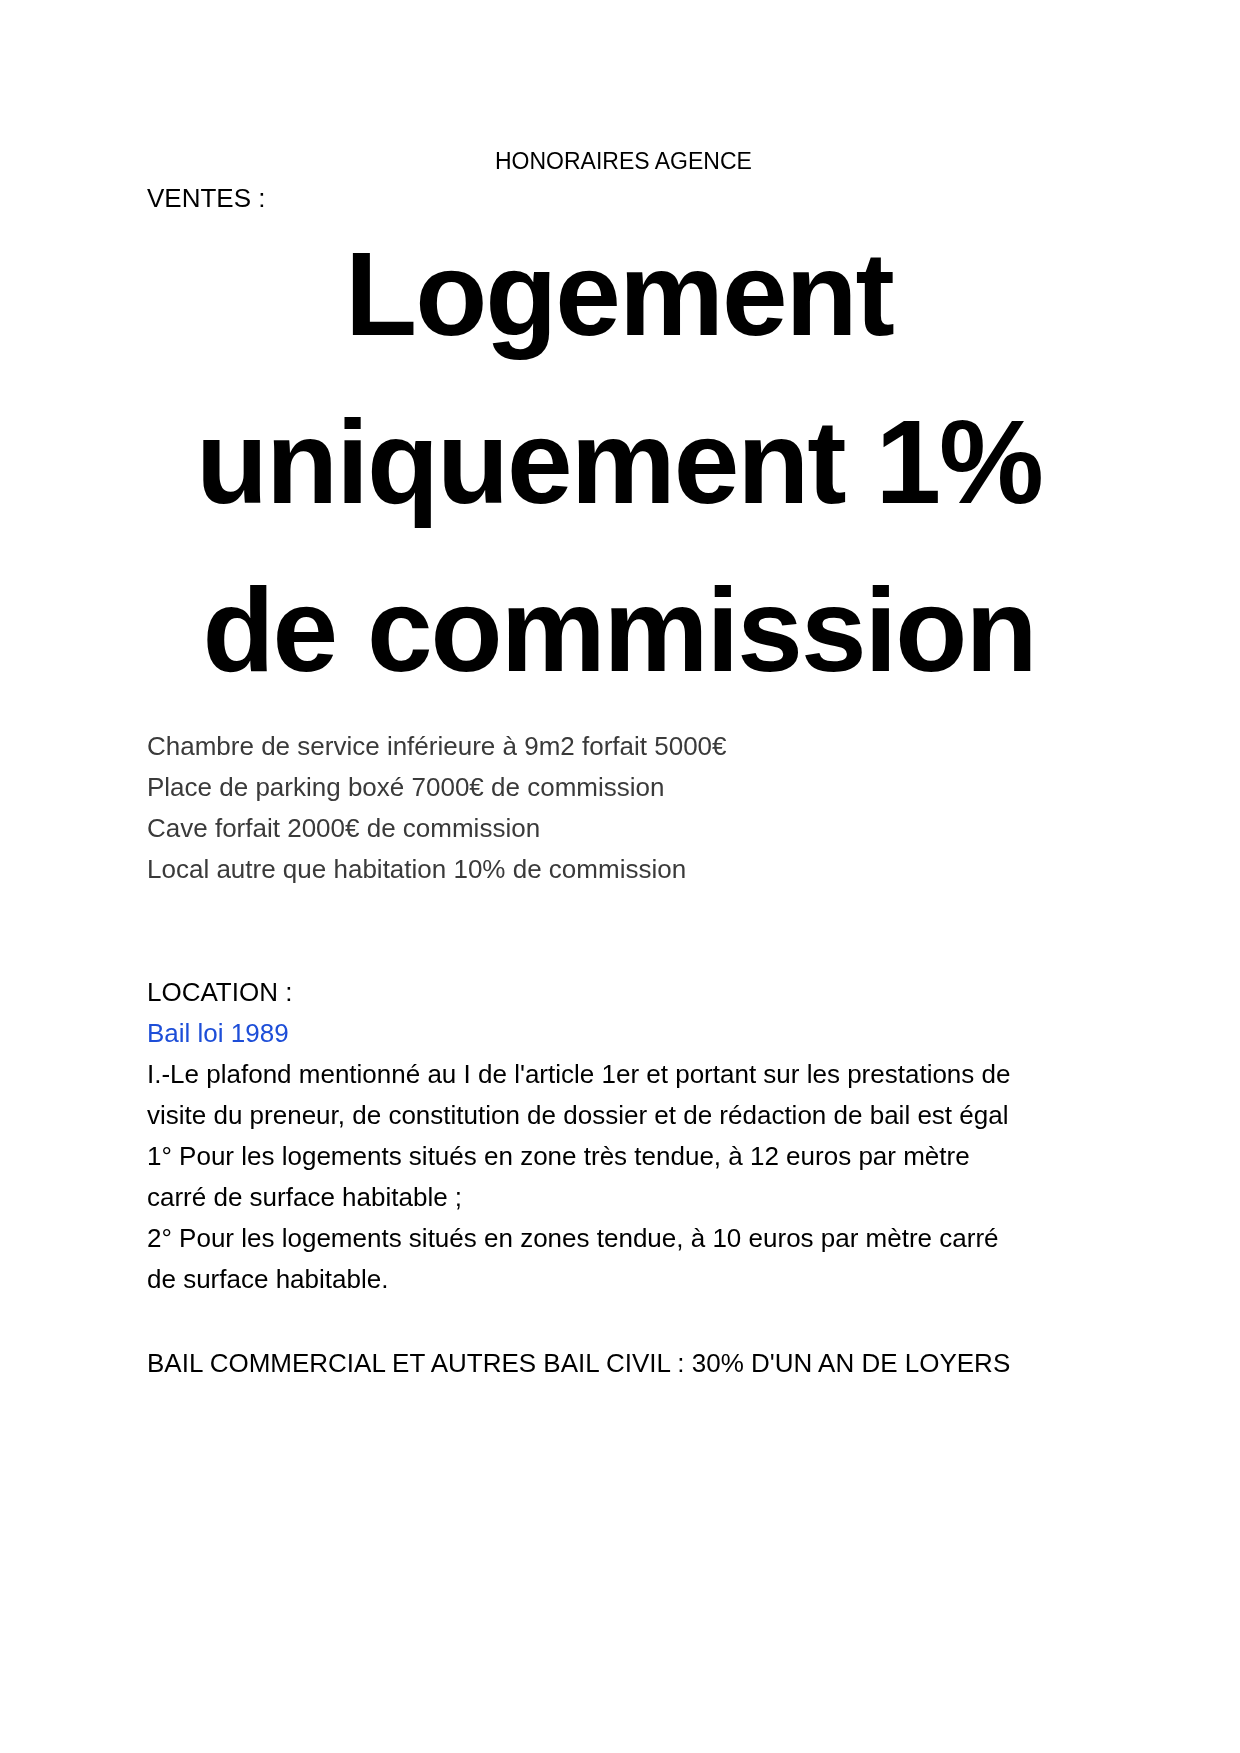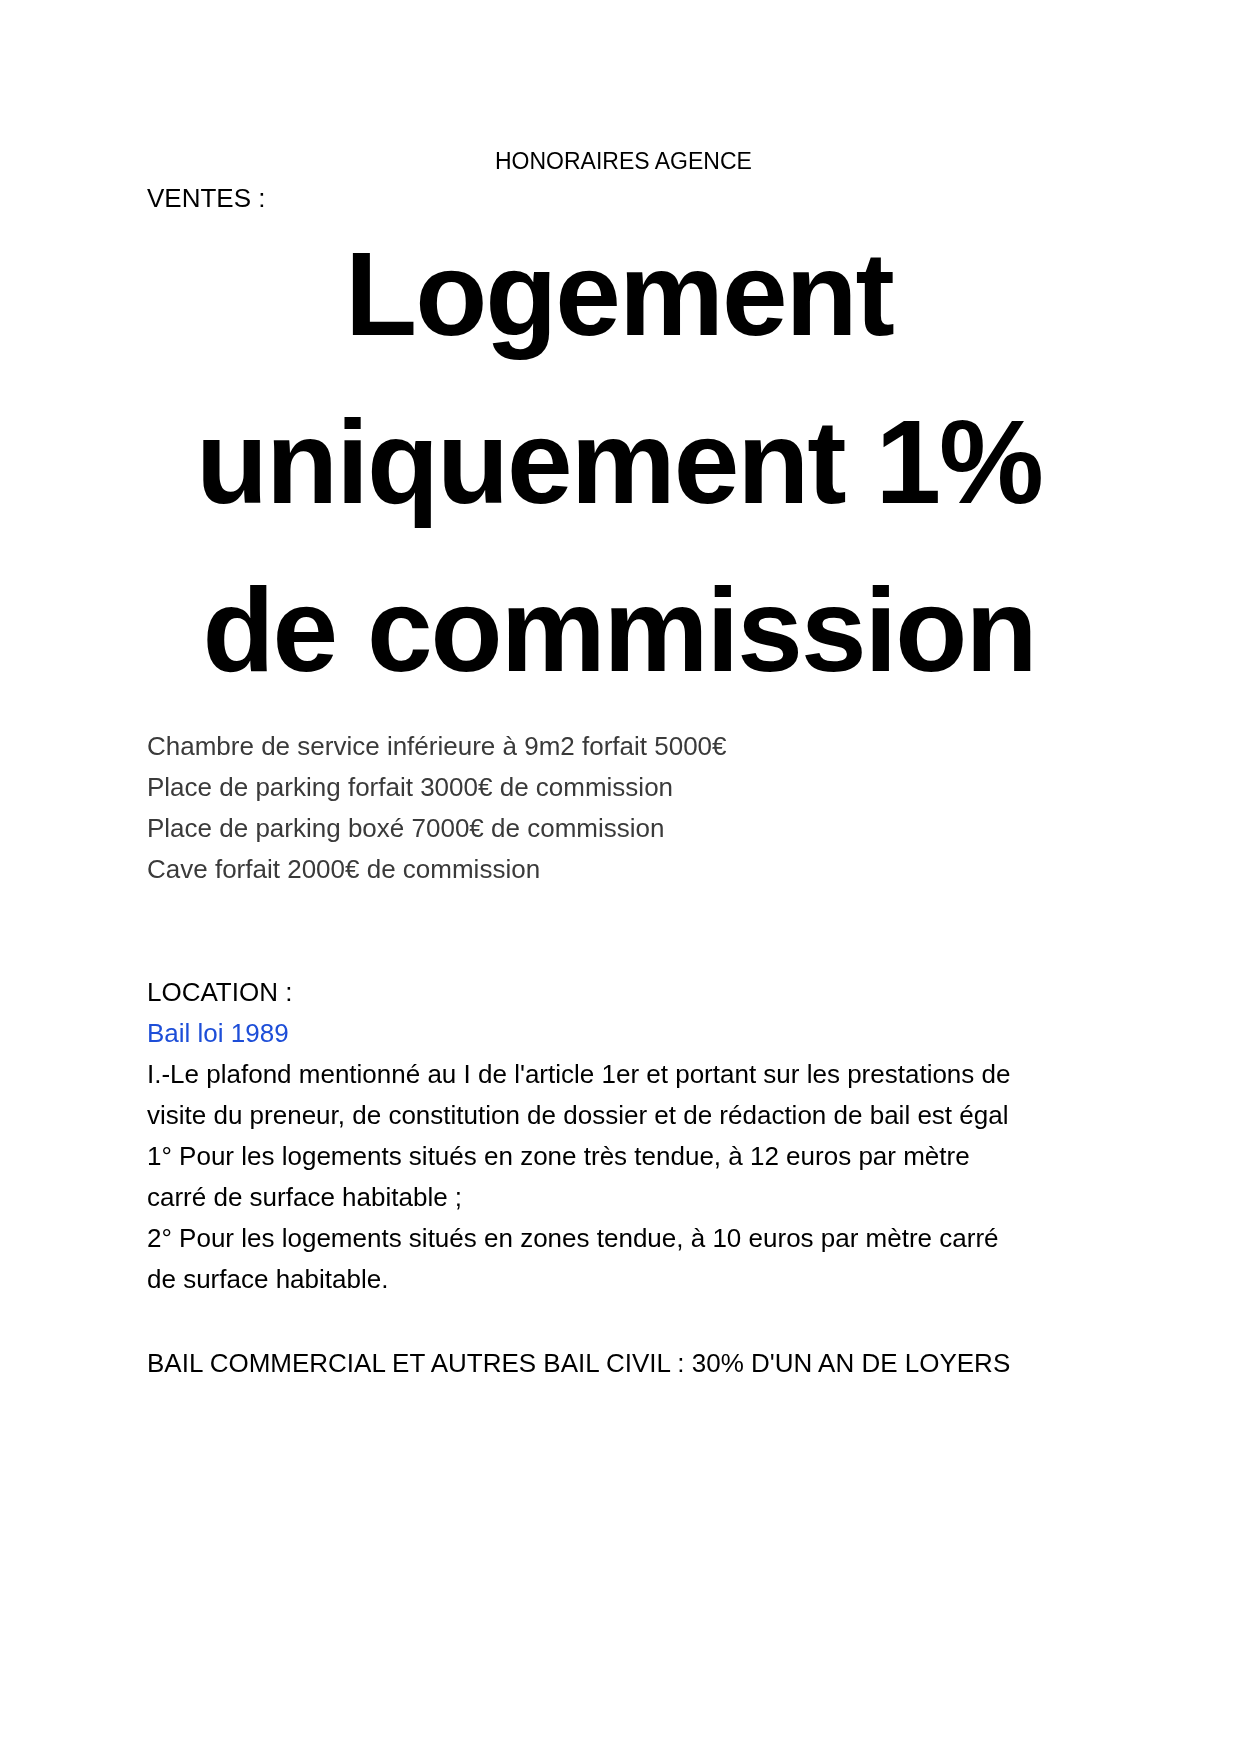--- a/index.html
+++ b/index.html
@@ -107,23 +107,23 @@
   <div class="section-label ventes-label">VENTES :</div>
 
   <h1 class="headline">
     <span>Logement</span>
     <span>uniquement 1%</span>
     <span>de commission</span>
   </h1>
 
   <ul class="fee-list">
     <li>Chambre de service inférieure à 9m2 forfait 5000€</li>
-    <li>Place de parking forfait 3000€ de commission</li>
     <li>Place de parking boxé 7000€ de commission</li>
     <li>Cave forfait 2000€ de commission</li>
+    <li>Local autre que habitation 10% de commission</li>
   </ul>
 
   <div class="section-label location-label">LOCATION :</div>
 
   <div class="bail-loi">Bail loi 1989</div>
 
   <div class="legal-text">
     <div>I.-Le plafond mentionné au I de l'article 1er et portant sur les prestations de</div>
     <div>visite du preneur, de constitution de dossier et de rédaction de bail est égal</div>
     <div>1° Pour les logements situés en zone très tendue, à 12 euros par mètre</div>

